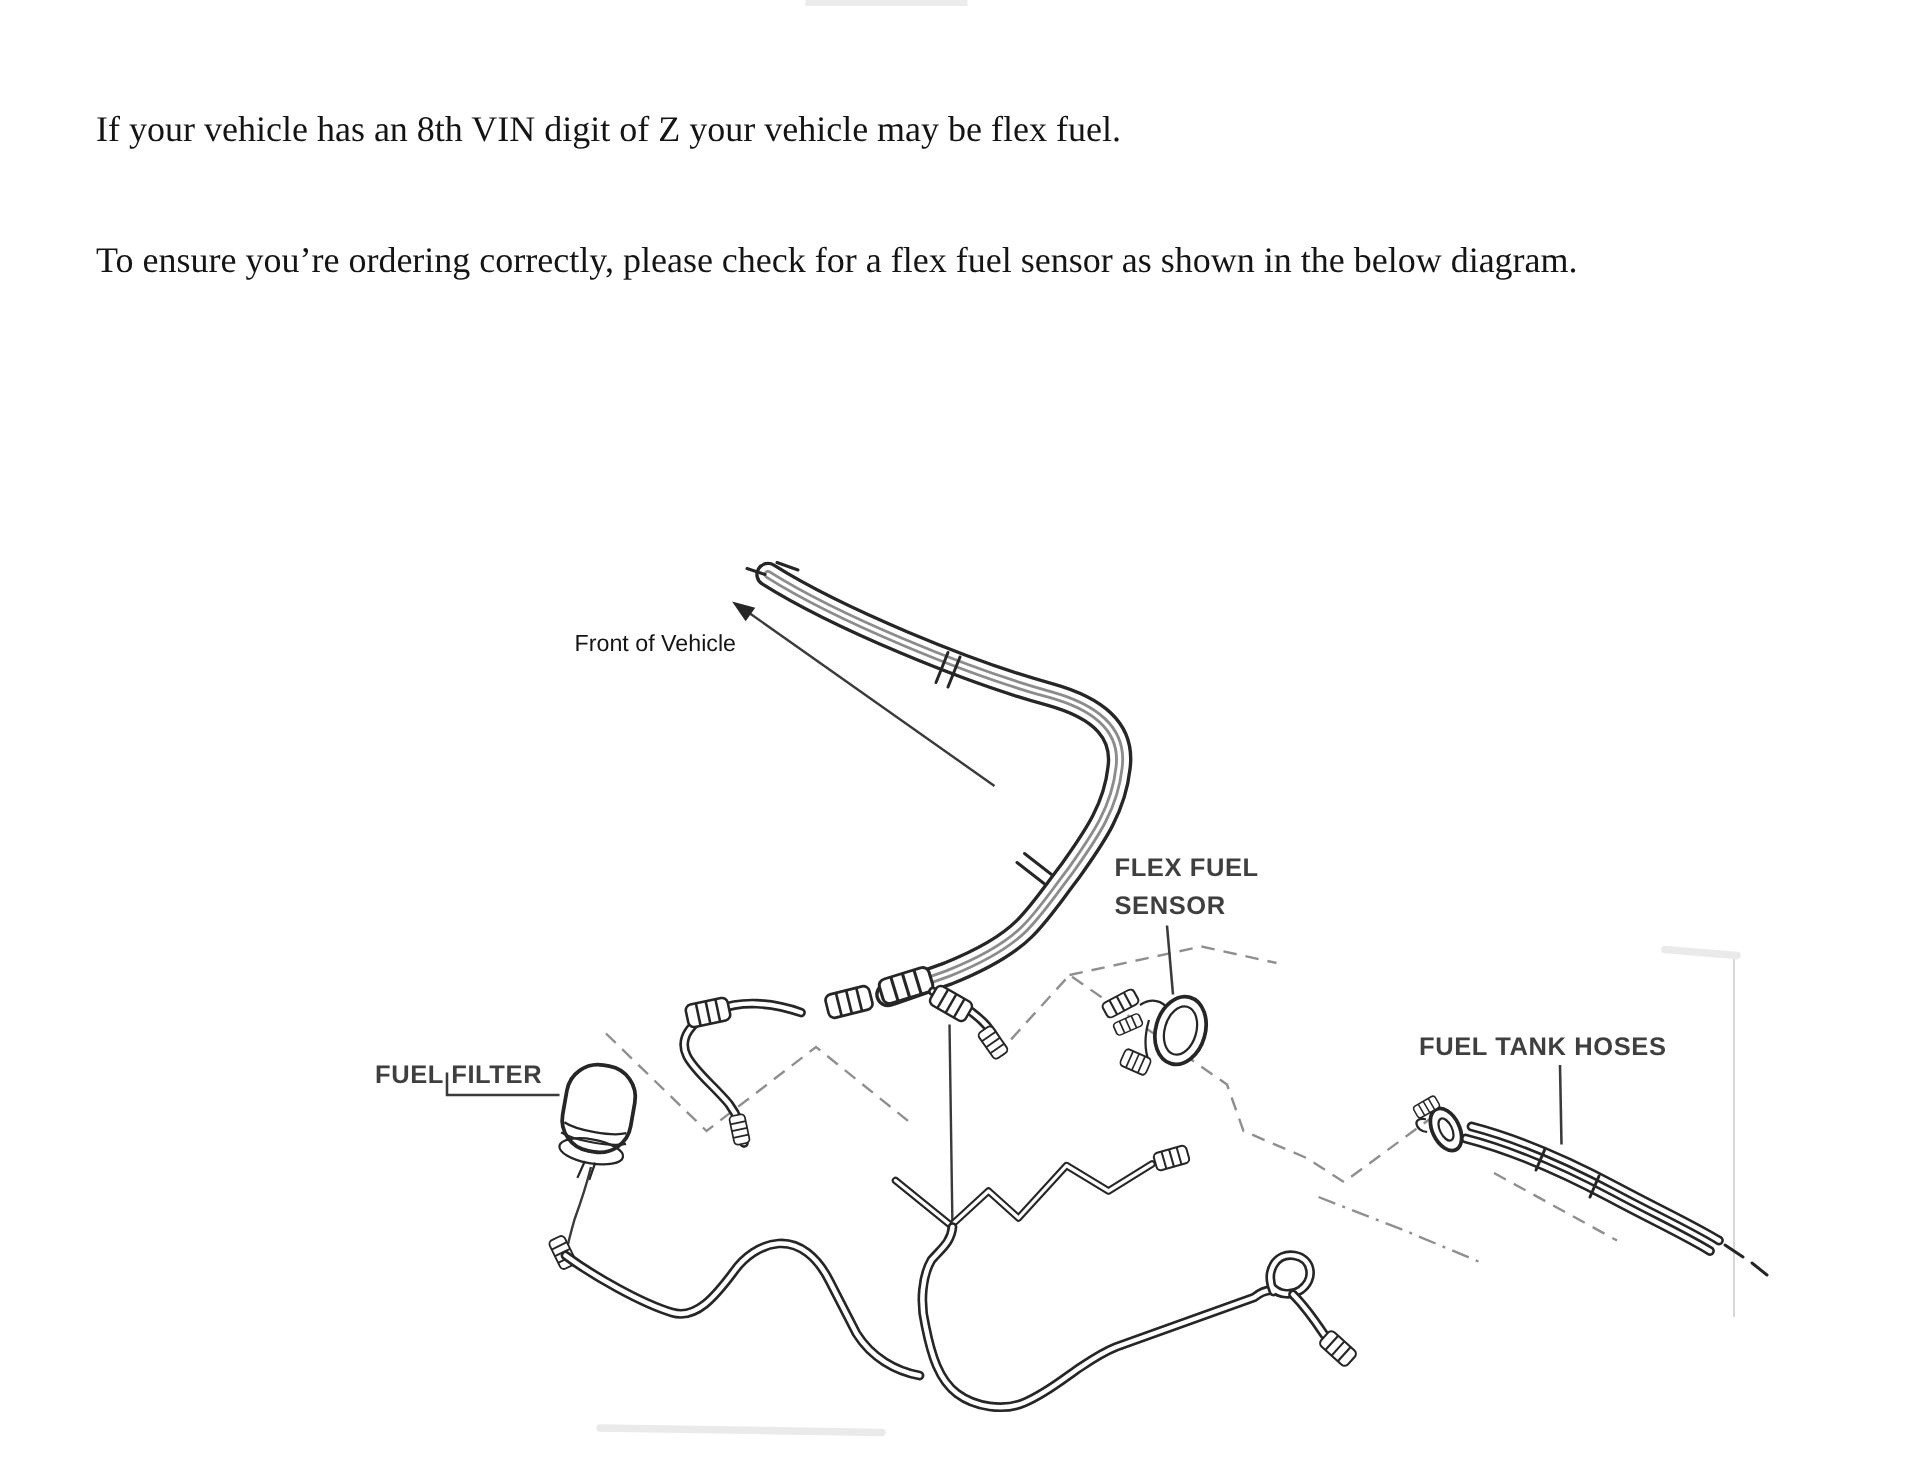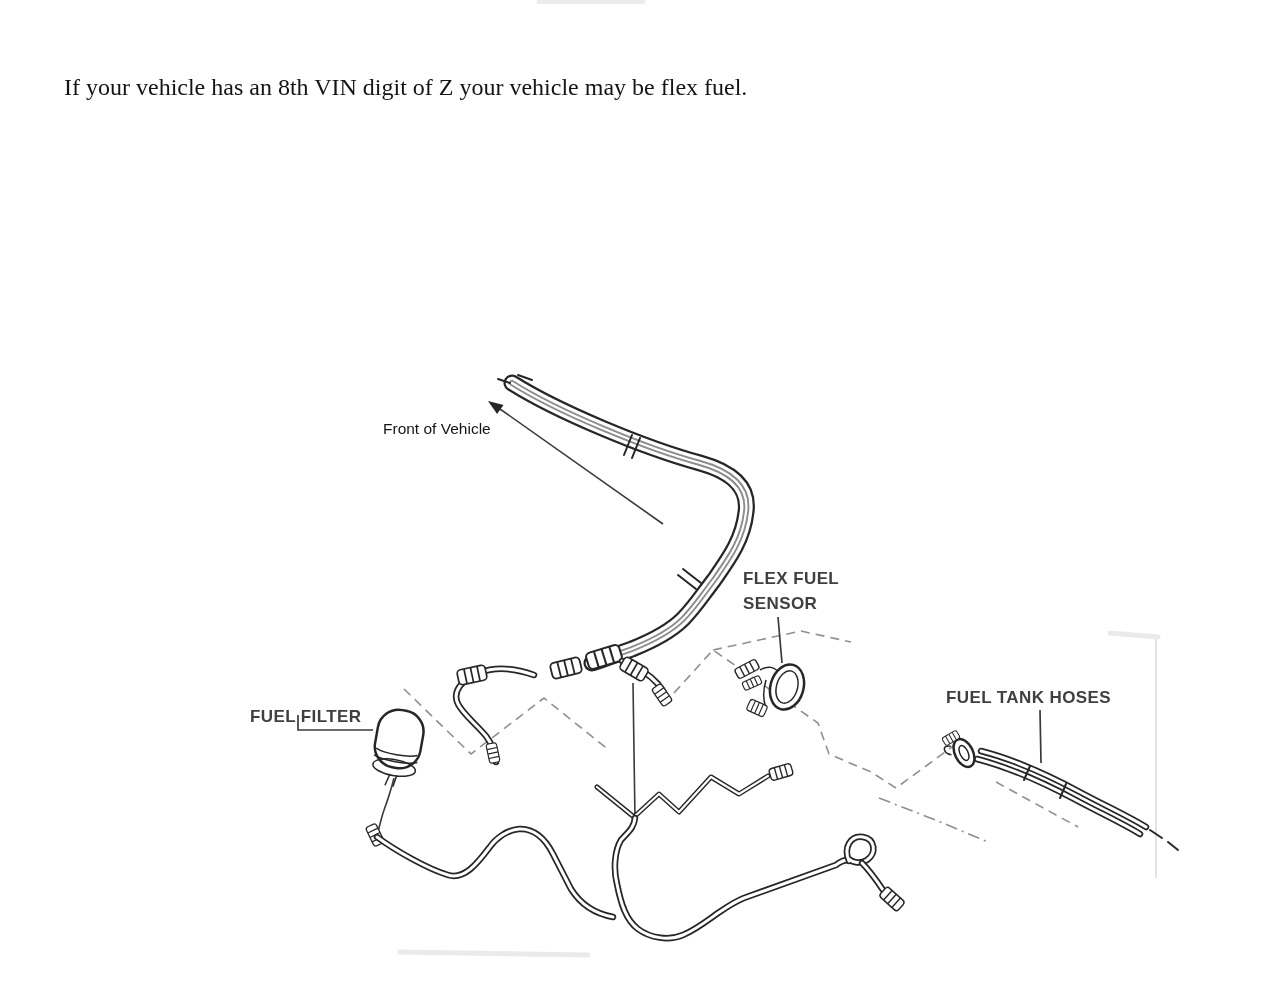--- a/index.html
+++ b/index.html
@@ -49,20 +49,21 @@
 </style>
 </head>
 <body>
 
 <div class="page">
 
   <div class="top-bar"></div>
 
   <section class="intro">
     <p>If your vehicle has an 8th VIN digit of Z your vehicle may be flex fuel.</p>
+    <p>To ensure you’re ordering correctly, please check for a flex fuel sensor as shown in the below diagram.</p>
   </section>
 
   <svg class="diagram" width="1280" height="619" viewBox="0 0 1280 619" xmlns="http://www.w3.org/2000/svg">
 
     <defs>
       <path id="hBundle" d="M 512,13 C 558,42 645,78 700,93 C 736,103 749,120 746,142 C 743,170 728,190 714,210 C 701,227 694,238 683,249 C 670,262 652,271 632,279 C 618,284 604,289 592,293"></path>
       <path id="hS" d="M 534,305 C 514,298 494,297 479,303 C 461,310 452,322 458,334 C 463,344 476,354 486,366 C 492,374 495,383 496,392"></path>
       <path id="hBranch" d="M 622,291 C 638,297 650,305 658,314 C 663,320 666,326 667,331"></path>
       <path id="hBL" d="M 377,467 C 396,481 428,499 448,505 C 464,510 477,494 489,478 C 496,468 507,460 519,459 C 533,458 545,468 553,484 L 571,519 C 581,535 597,544 613,547"></path>
       <path id="hBM" d="M 635,448 C 634,458 628,462 621,470 C 615,480 613,498 617,514 C 621,534 626,550 638,559 C 650,568 669,571 683,565 C 697,559 708,550 718,543 C 727,537 734,532 744,528 L 836,495 C 841,491 847,489 852,491"></path>

